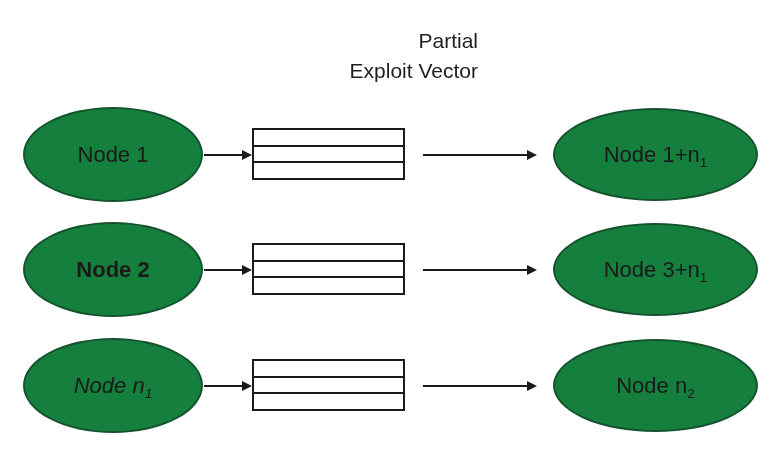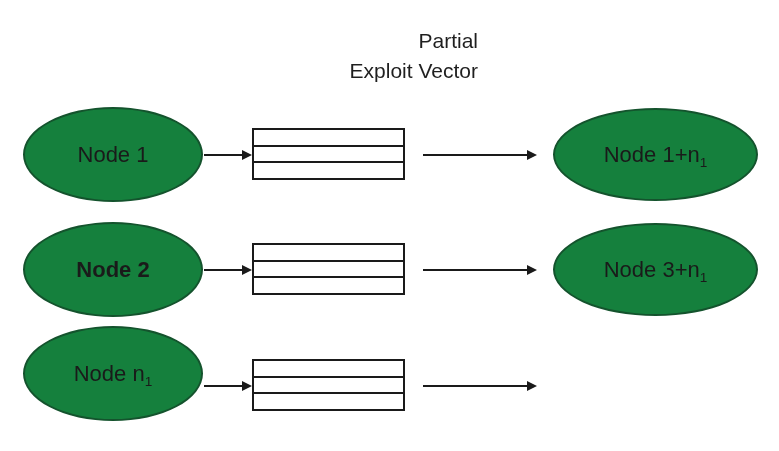--- a/index.html
+++ b/index.html
@@ -37,21 +37,21 @@
     border-radius: 50%;
     background: #15803d;
     display: flex;
     align-items: center;
     justify-content: center;
   }
   .el-left  { left: 23px;  width: 180px; height: 95px; }
   .el-right { left: 553px; width: 205px; height: 93px; }
   .r1.el-left  { top: 107px; }
   .r2.el-left  { top: 222px; font-weight: bold; }
-  .r3.el-left  { top: 326px; }
+  .r3.el-left  { top: 338px; font-style: italic; }
   .r1.el-right { top: 108px; align-items: center; }
   .r2.el-right { top: 223px; }
   .r3.el-right { top: 339px; }
 
   .nlabel {
     font-size: 22px;
     color: #1a1a1a;
     white-space: nowrap;
   }
   .nlabel sub {
@@ -149,14 +149,17 @@
   <div class="ellipse el-left r3">
     <span class="nlabel"><span>Node n</span><sub>1</sub></span>
   </div>
   <div class="arrow arrow-left r3"></div>
   <div class="stack r3">
     <div class="stack-row"></div>
     <div class="stack-row"></div>
     <div class="stack-row"></div>
   </div>
   <div class="arrow arrow-right r3"></div>
+  <div class="ellipse el-right r3">
+    <span class="nlabel"><span>Node n</span><sub>2</sub></span>
+  </div>
 
 </div>
 
 </body></html>

